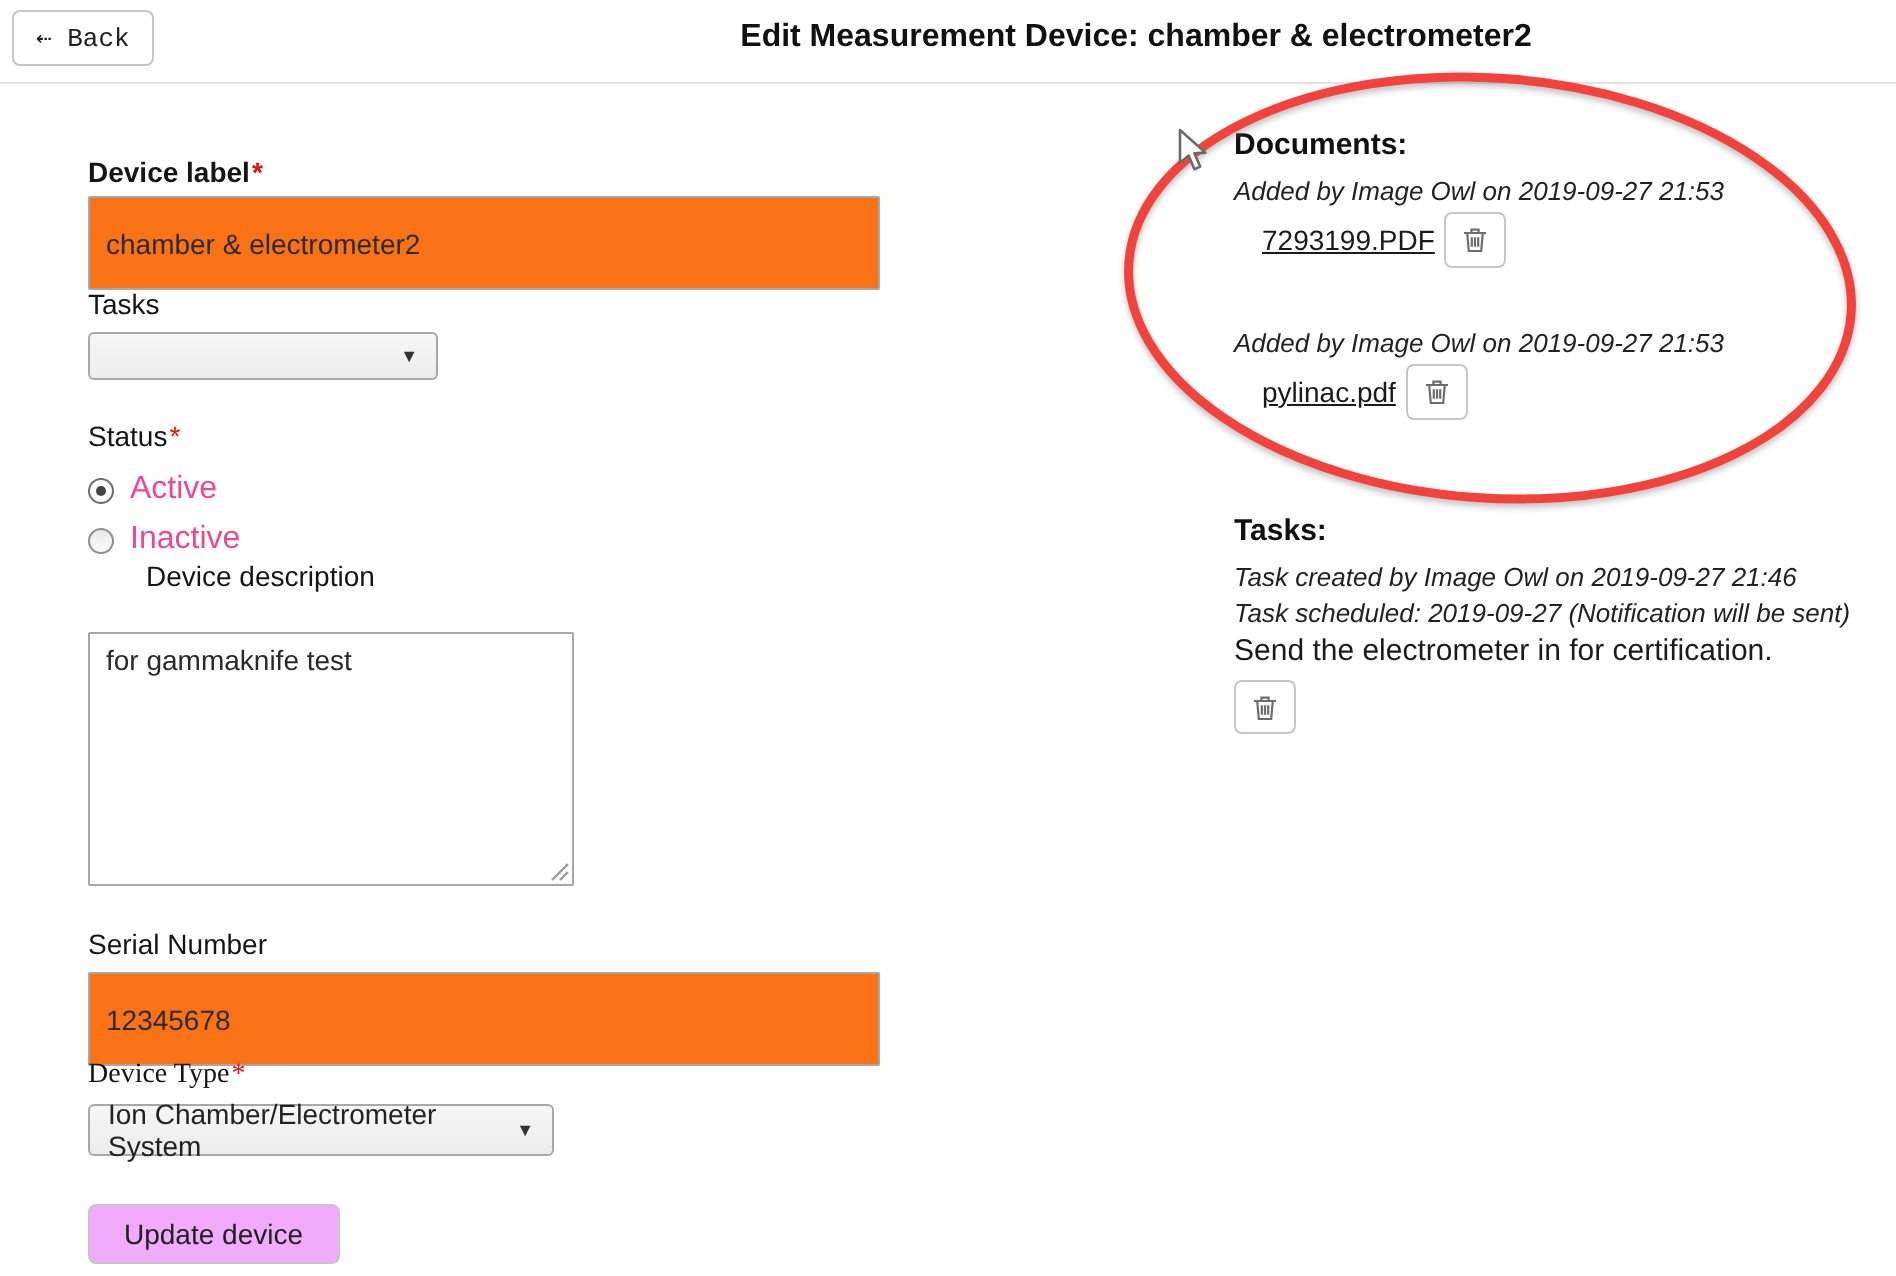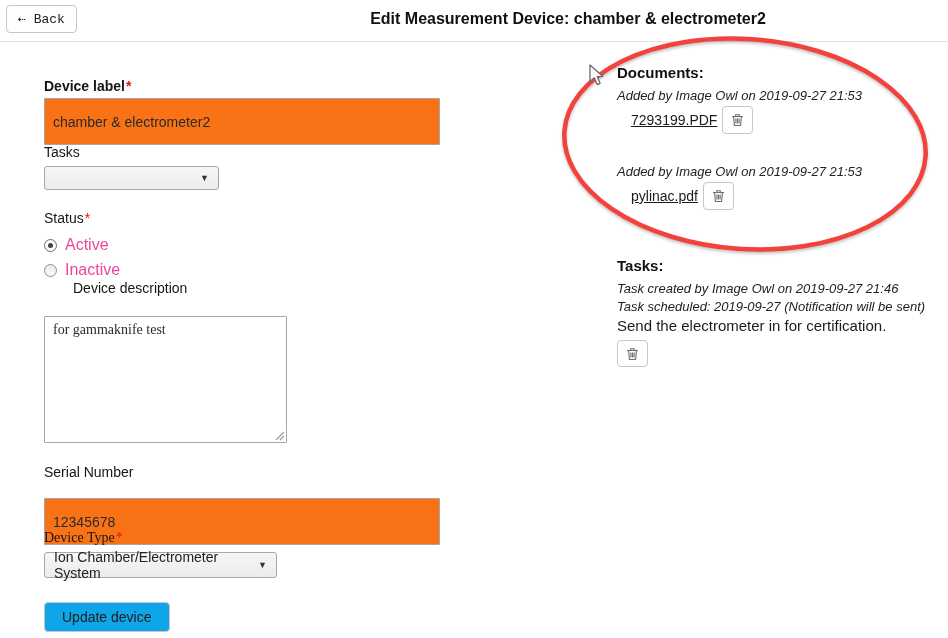--- a/index.html
+++ b/index.html
@@ -16,38 +16,38 @@
   .divider { position:absolute; left:0; top:41px; width:948px; height:0;
     border-top:1px solid #e3e3e3; }
 
   
   .field-label { position:absolute; font-size:14px; color:#151515; white-space:nowrap; }
   .req { color:#e8100c; margin-left:1px; }
   .text-input { position:absolute; height:47px; border:1px solid #a6a6a6; border-radius:1px;
     font-size:14px; color:#2a2a2a; padding:0 8px; font-family:inherit; background:#f97316; }
   .textarea-wrap { position:absolute; left:44px; top:316px; width:243px; height:127px; }
   textarea.desc { width:100%; height:100%; border:1px solid #a6a6a6; border-radius:1px;
-    font-size:14px; color:#2a2a2a; padding:5px 8px; font-family:Liberation Serif, serif; resize:none; }
+    font-size:14px; color:#2a2a2a; padding:5px 8px; font-family:Liberation Sans, sans-serif; resize:none; }
   .resize-handle { position:absolute; right:2px; bottom:2px; pointer-events:none; }
 
   .fake-select { position:absolute; display:flex; align-items:center; justify-content:space-between;
     background:linear-gradient(#f6f6f6,#ececec); border:1px solid #a8a8a8; border-radius:3px;
     font-size:14px; color:#222; padding:0 9px; cursor:pointer; }
   .dd-arrow { font-size:9px; color:#333; line-height:1; }
 
   .radio-row { position:absolute; display:flex; align-items:center; gap:8px; height:14px; }
   .radio { width:13px; height:13px; border-radius:50%; border:1px solid #8f8f8f;
     background:linear-gradient(#e9e9e9,#fbfbfb); position:relative; flex:0 0 13px; }
   .radio.checked { background:#fdfdfd; border-color:#6f6f6f; }
   .radio.checked::after { content:''; position:absolute; left:3px; top:3px; width:5px; height:5px;
     border-radius:50%; background:#424242; }
   .radio-label { font-size:16px; color:#ec4899; }
 
   .update-btn { position:absolute; left:44px; top:602px; height:30px; padding:0 17px;
-    background:#0ea5e9; border:1px solid #c6c6c6; border-radius:4px; font-size:14px; color:#212121;
+    background:#f0abfc; border:1px solid #c6c6c6; border-radius:4px; font-size:14px; color:#212121;
     cursor:pointer; font-family:inherit; }
 
   
   .section-heading { position:absolute; font-size:15px; font-weight:bold; color:#111; }
   .meta-italic { position:absolute; font-size:13px; font-style:italic; color:#222; white-space:nowrap; }
   .doc-row { position:absolute; display:flex; align-items:flex-start; gap:5px; }
   .doc-link { font-size:14px; color:#1a1a1a; text-decoration:underline; line-height:28px;margin-left:14px; }
   .icon-btn { height:28px; width:31px; background:#fff; border:1px solid #c6c6c6; border-radius:4px;
     display:flex; align-items:center; justify-content:center; cursor:pointer; }
   .task-desc { position:absolute; font-size:15px; color:#1b1b1b; white-space:nowrap; }
@@ -94,21 +94,21 @@
 
   <div class="field-label" style="left:44px; top:280px;margin-left:29px;">Device description</div>
   <div class="textarea-wrap">
     <textarea class="desc" style="">for gammaknife test</textarea>
     <svg class="resize-handle" width="10" height="10">
       <path d="M9 1 L1 9 M9 5 L5 9" stroke="#9a9a9a" stroke-width="1.2" fill="none"></path>
     </svg>
   </div>
 
   <div class="field-label" style="left:44px; top:464px;">Serial Number</div>
-  <input class="text-input" style="left: 44px; top: 486px; width: 396px; margin-top: 12px;" value="12345678">
+  <input class="text-input" style="left: 44px; top: 486px; width: 396px;" value="12345678">
 
   <div class="field-label" style="left:44px; top:530px;font-family:Liberation Serif, serif;">
     <span>Device Type</span><span class="req">*</span>
   </div>
   <div class="fake-select" style="left:44px; top:552px; width:233px; height:26px;">
     <span>Ion Chamber/Electrometer System</span>
     <span class="dd-arrow">▼</span>
   </div>
 
   <button class="update-btn">Update device</button>

